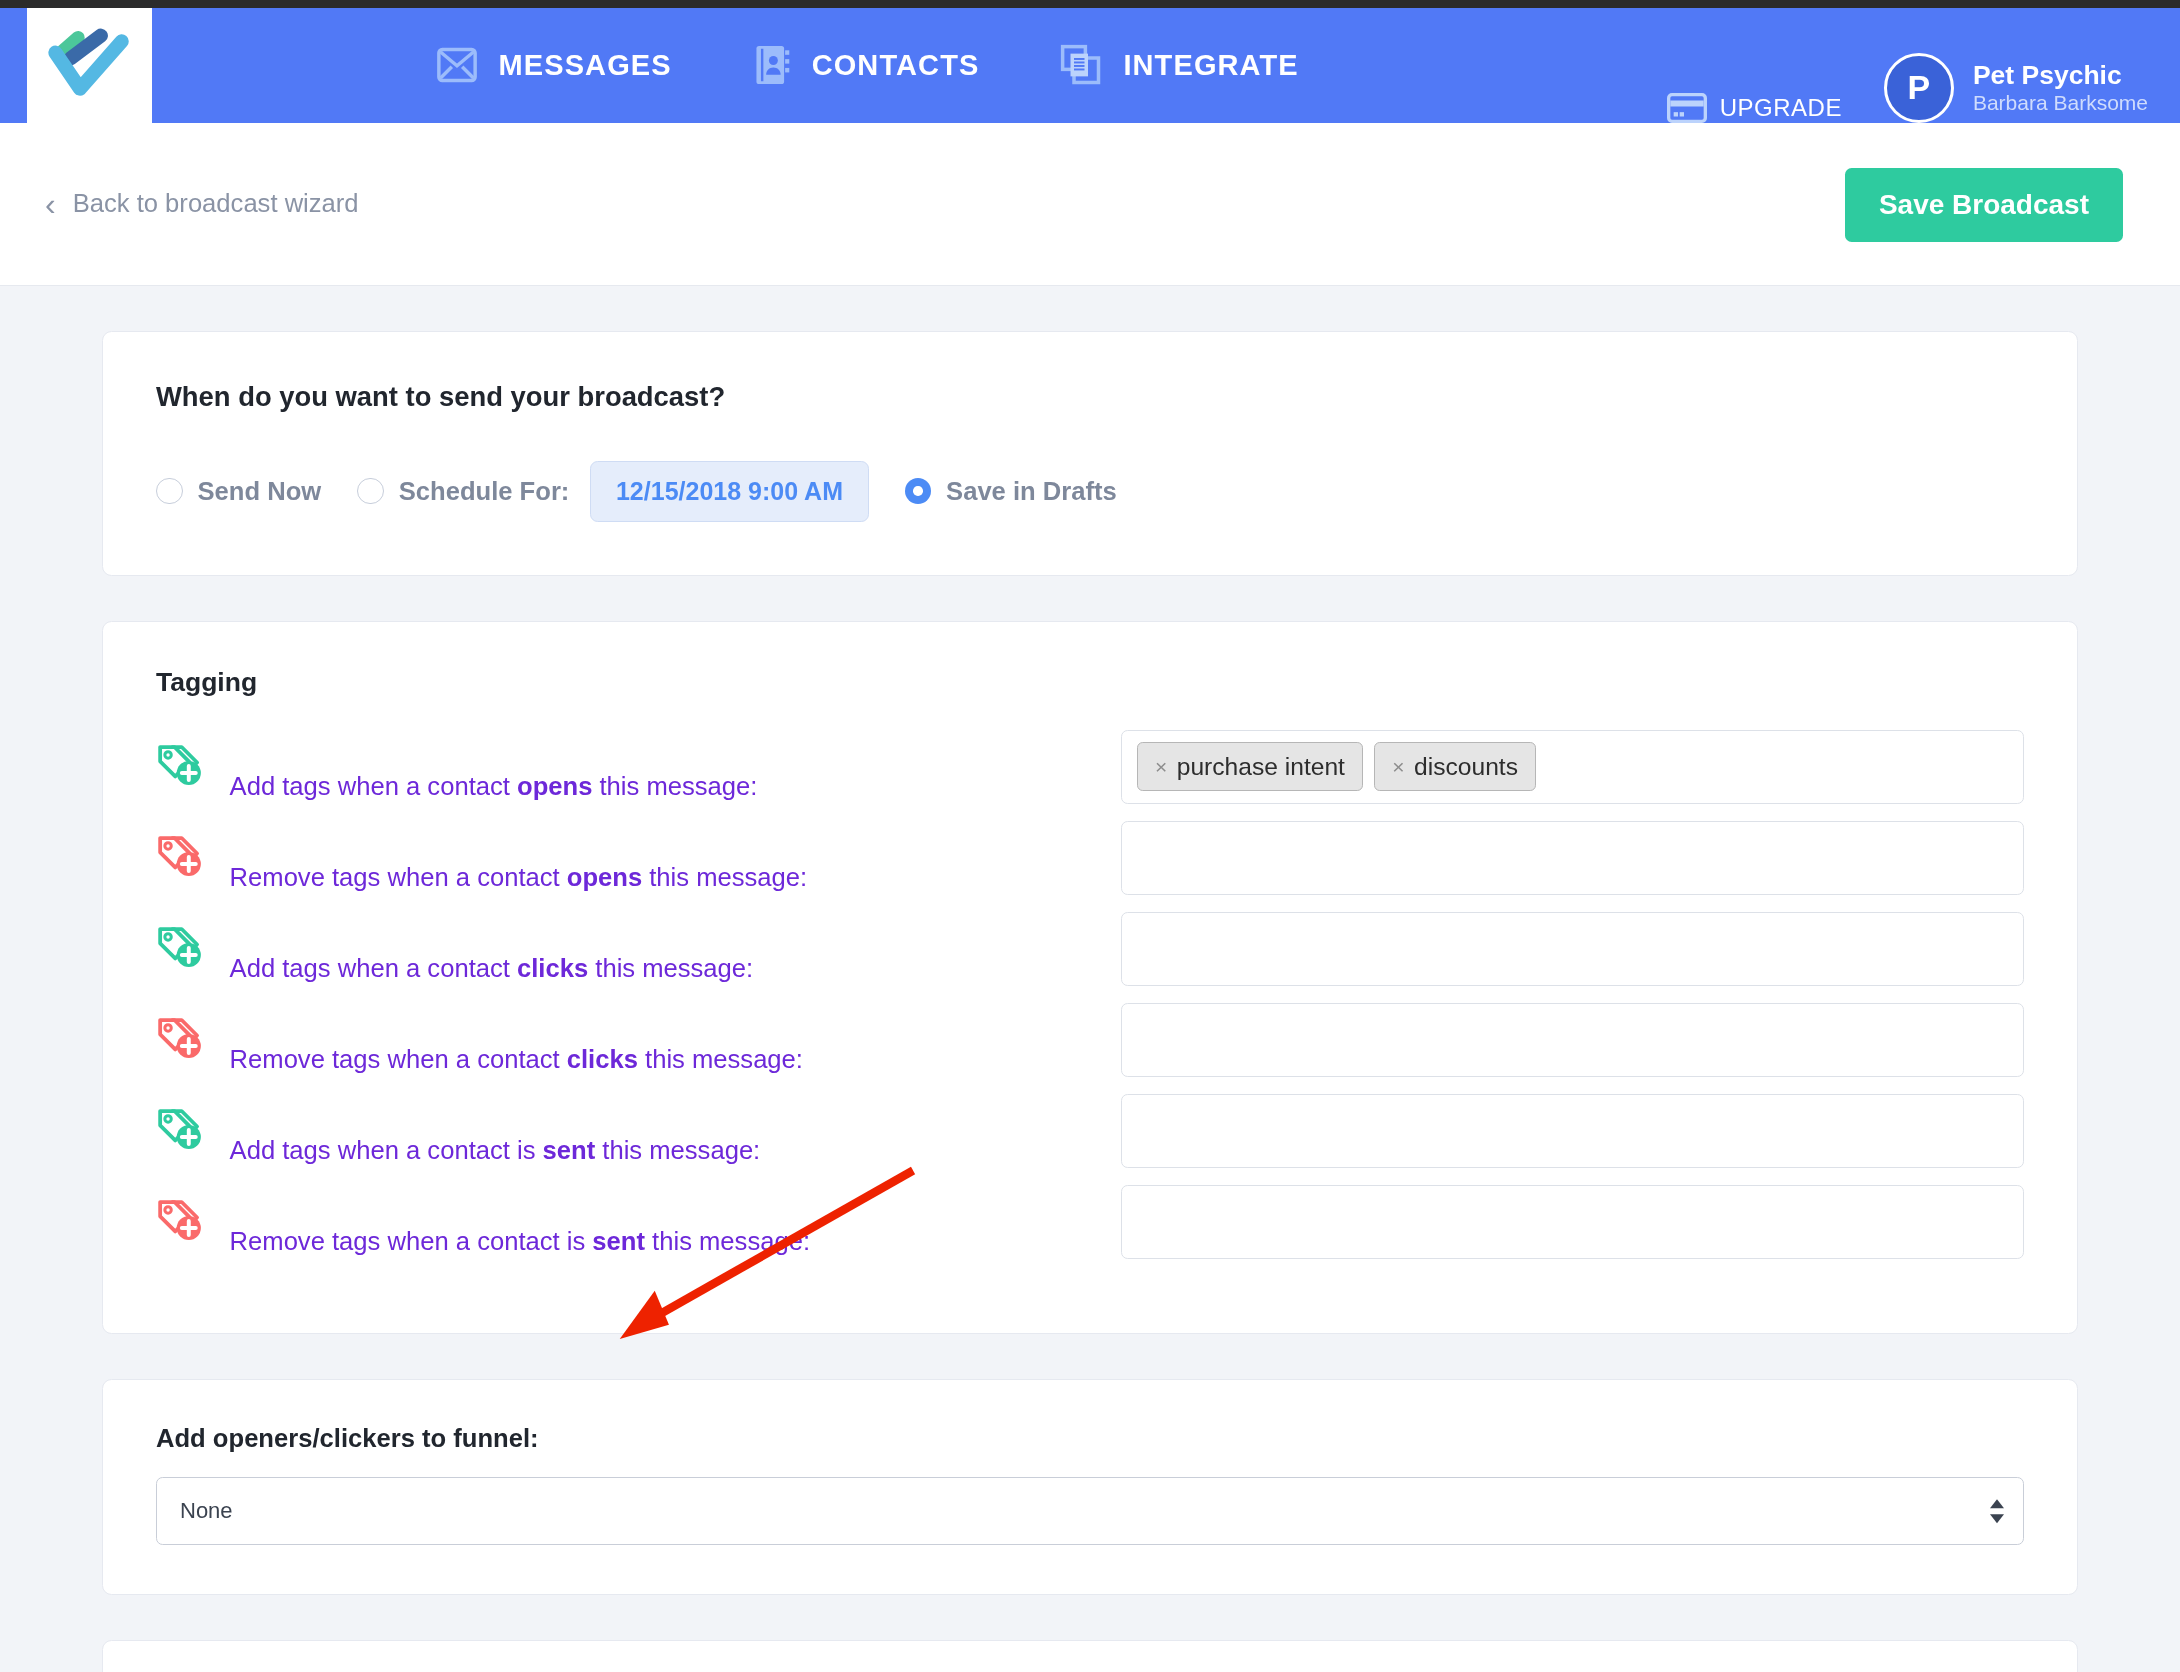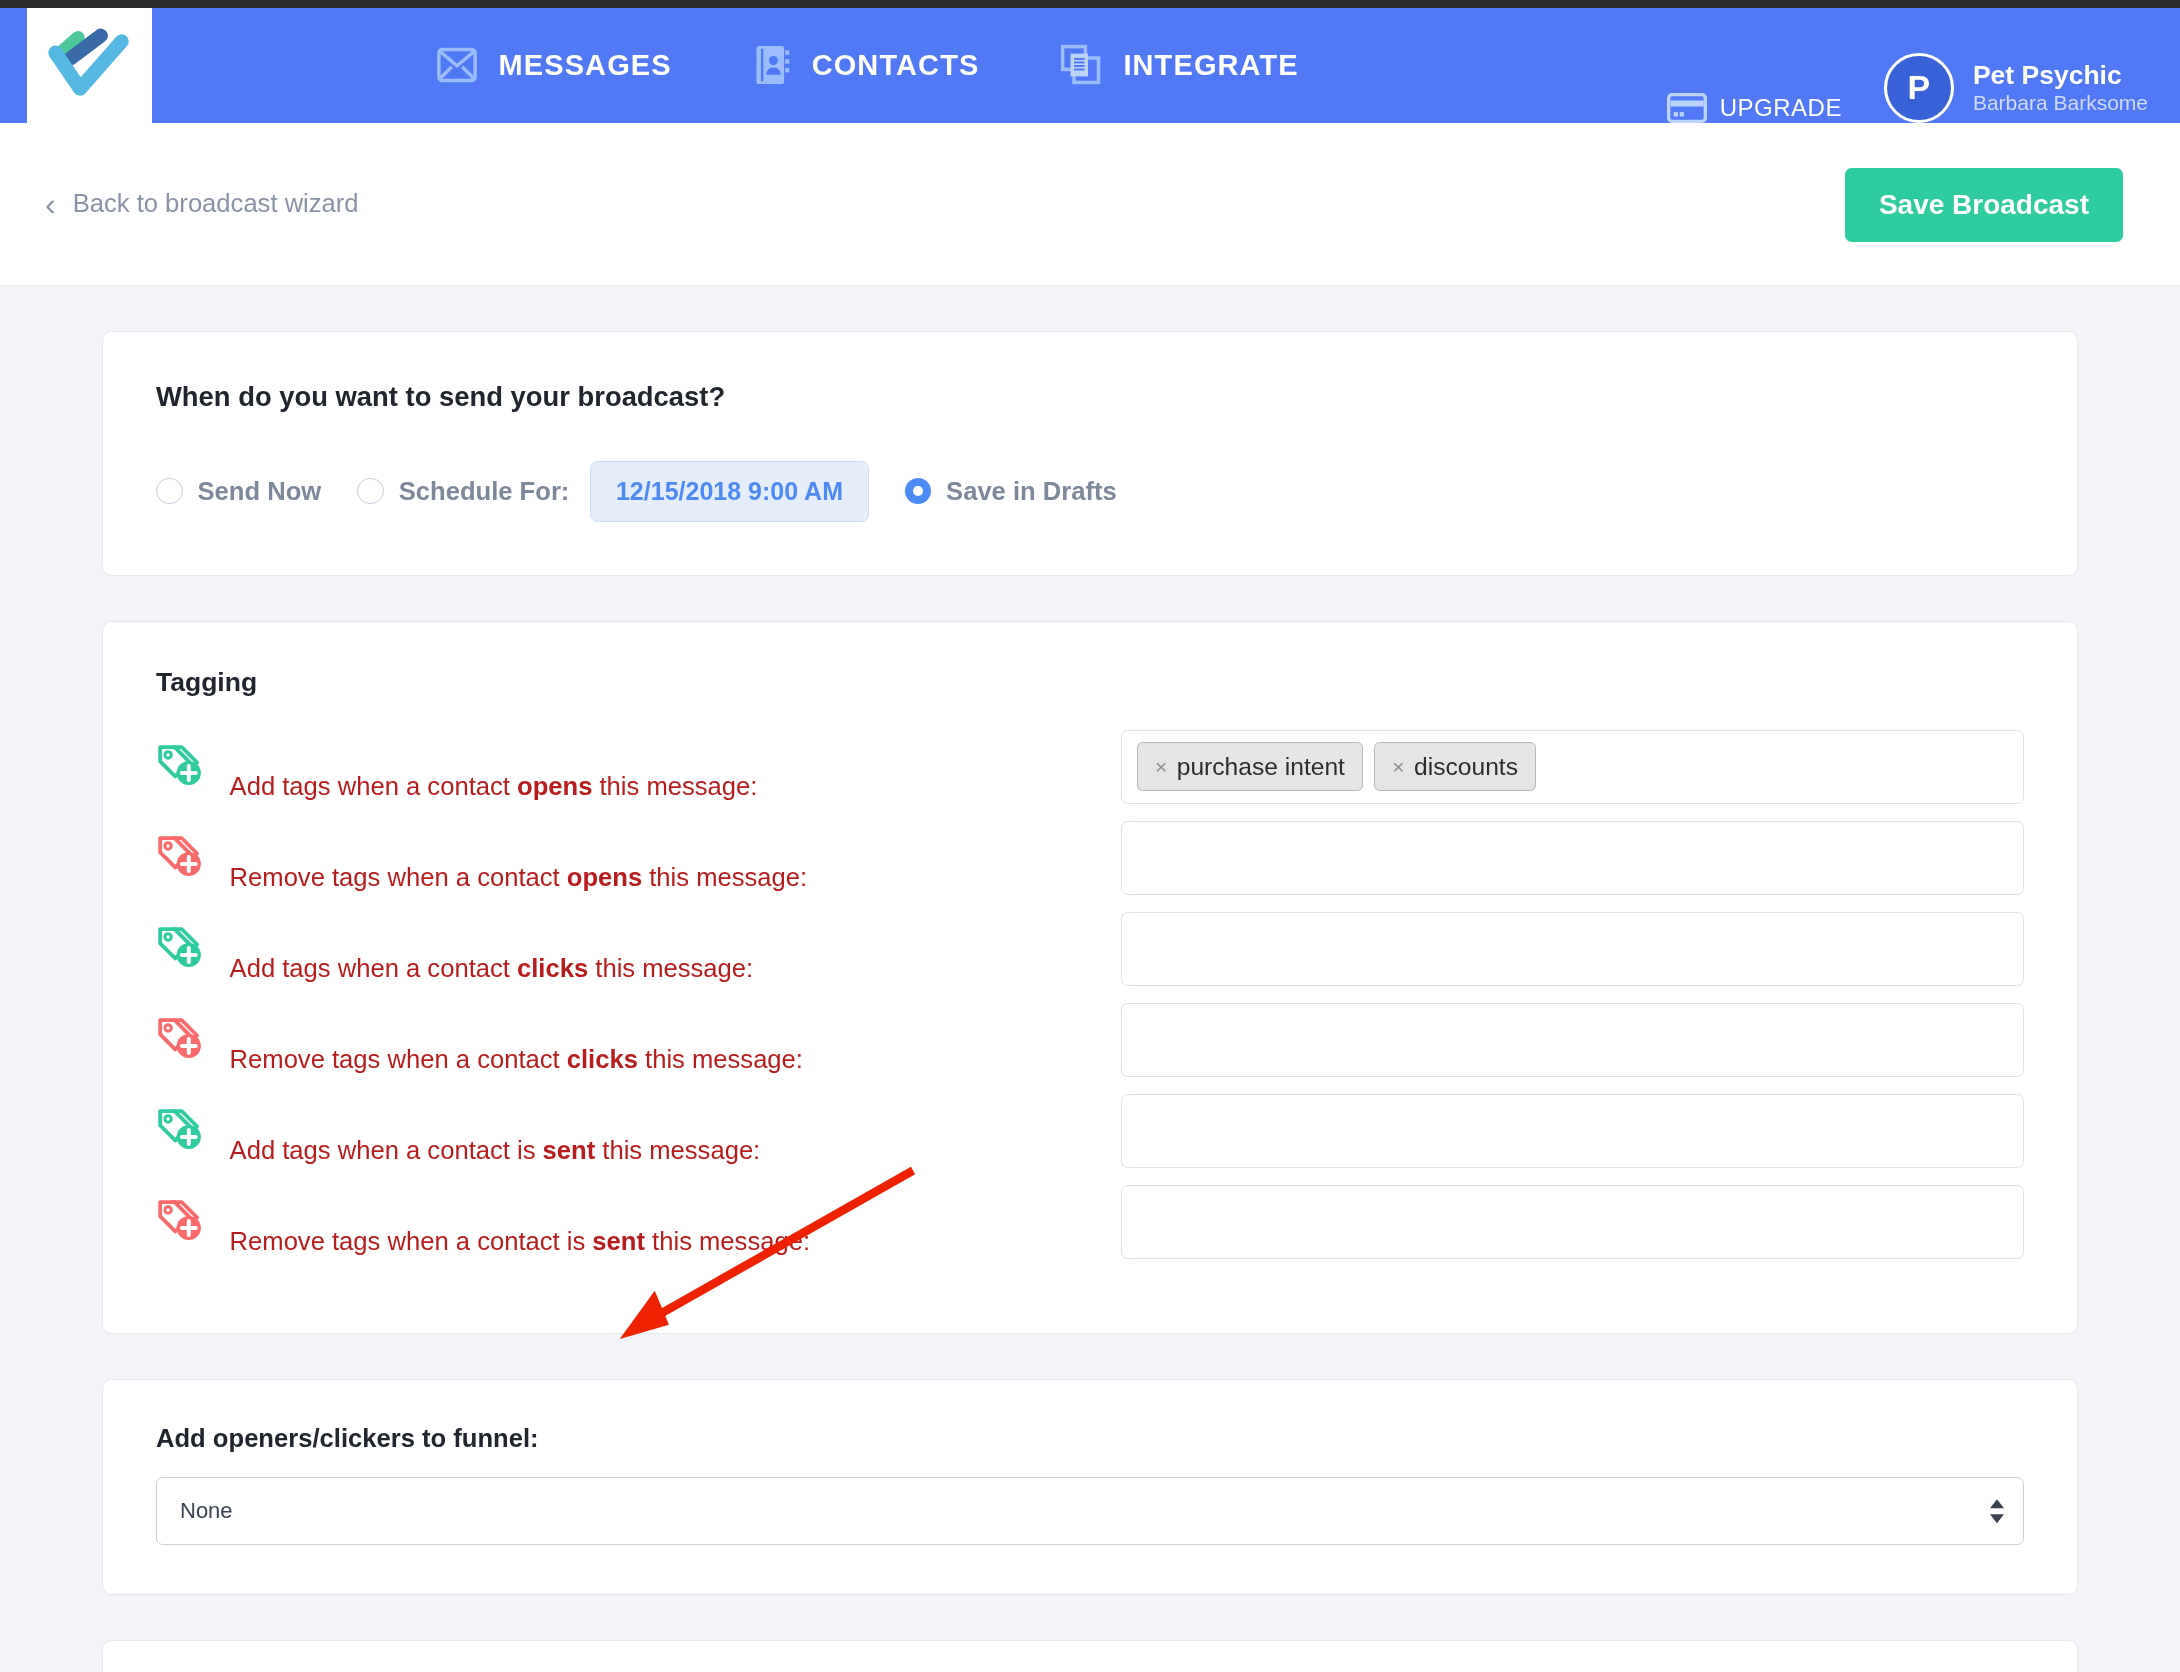--- a/index.html
+++ b/index.html
@@ -88,21 +88,21 @@
     margin-left: 21px; background: #e5edfb; border: 0.9px solid #cfdcf4; border-radius: 7.6px;
     color: #4c8bf5; font-size: 25px; font-weight: bold;
     padding: 15px 24.6px; cursor: pointer;
   }
 
   
   .card-tag { padding: 45px 53px 57px 53px; }
   .sec-title { font-size: 26.5px; font-weight: bold; color: #21262e; margin-bottom: 32px; }
   .tag-row { display: flex; align-items: center; margin-bottom: 17px; }
   .tag-left { width: 965px; display: flex; align-items: center; gap: 24.6px; }
-  .tag-text { font-size: 25.6px; color: #b91c1c; margin-top: 40px; }
+  .tag-text { font-size: 25.6px; color: #6d28d9; margin-top: 40px; }
   .tag-text b { font-weight: bold; }
   .tag-field {
     flex: 1; min-height: 74px; border: 0.9px solid #dde1e8; border-radius: 6.6px;
     background: #ffffff; display: flex; align-items: center; gap: 11.4px;
     padding: 0 15px; cursor: text;
   }
   .chip {
     display: inline-flex; align-items: center; gap: 9.5px;
     background: #e5e5e5; border: 0.9px solid #b6b6b6; border-radius: 5.7px;
     padding: 9.5px 17px; font-size: 24.6px; color: #2d2d2d; cursor: pointer;

